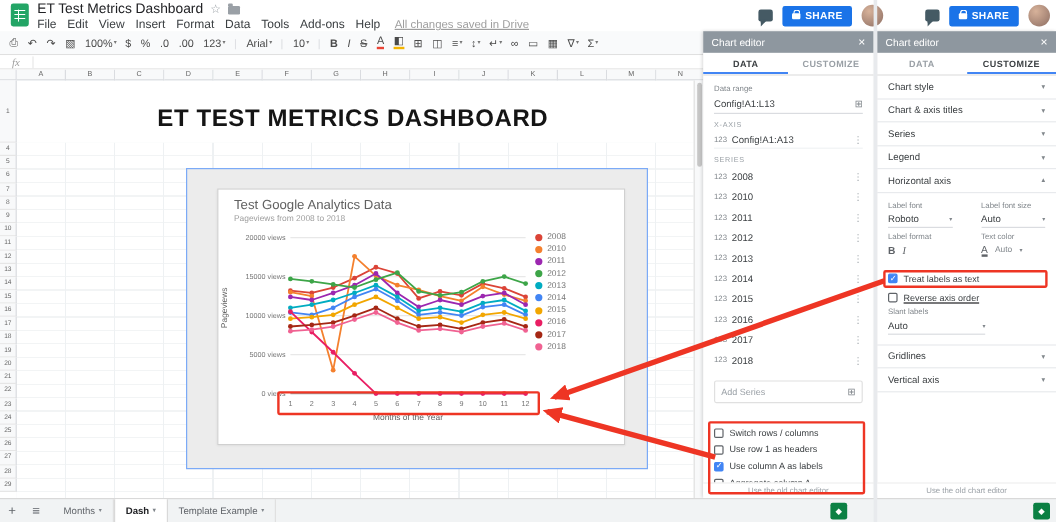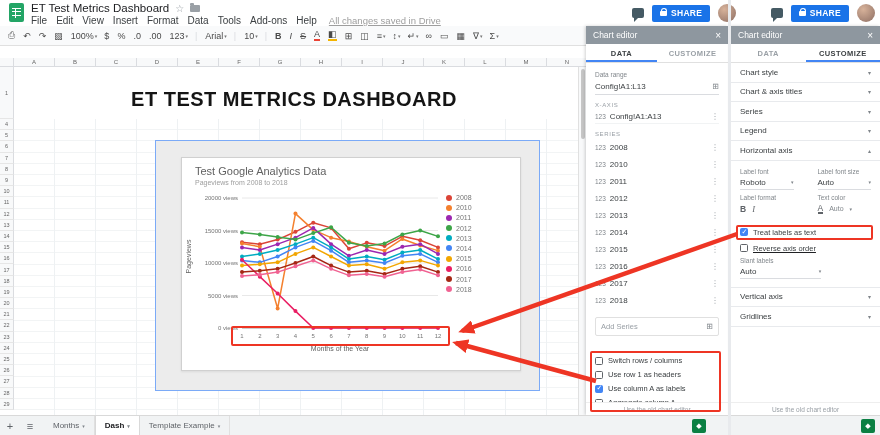--- a/index.html
+++ b/index.html
@@ -336,20 +336,24 @@
       <span class="tb-item" data-name="filter-button">
       <span class="tb-g" data-name="toolbar-icon-glyph">∇</span>
       <span class="tb-dd" data-name="dropdown-arrow-icon">▾</span>
     </span>
       <span class="tb-item" data-name="functions-button">
       <span class="tb-g" data-name="toolbar-icon-glyph">Σ</span>
       <span class="tb-dd" data-name="dropdown-arrow-icon">▾</span>
     </span>
     </div>
 
+  <div id="formula-bar" data-name="formula-bar">
+    <span class="fx" data-name="fx-icon">fx</span>
+    <span class="fx-div" data-name="formula-bar-divider"></span>
+  </div>
 
   <div id="grid" data-name="spreadsheet-grid">
     <div id="grid-lines" data-name="grid-lines"></div>
     <div id="corner" data-name="select-all-corner"></div>
     <div id="col-headers" data-name="column-headers">
         <div class="col-h" data-name="column-header">A</div>
         <div class="col-h" data-name="column-header">B</div>
         <div class="col-h" data-name="column-header">C</div>
         <div class="col-h" data-name="column-header">D</div>
         <div class="col-h" data-name="column-header">E</div>
@@ -784,26 +788,26 @@
       </div>
       <div class="slant-box">
         <div class="hx-label" data-name="slant-labels-label">Slant labels</div>
         <div class="hx-value" data-name="slant-labels-select">
           <span data-name="slant-labels-value">Auto</span>
           <span class="dd-arrow" data-name="chevron-down-icon">▾</span>
         </div>
       </div>
     </div>
     <div data-name="customize-sections-bottom">
+        <div class="section-row" data-name="section-gridlines">
+        <span data-name="section-label">Gridlines</span>
+        <span class="chev" data-name="chevron-down-icon">▾</span>
+      </div>
         <div class="section-row" data-name="section-vertical-axis">
         <span data-name="section-label">Vertical axis</span>
-        <span class="chev" data-name="chevron-down-icon">▾</span>
-      </div>
-        <div class="section-row" data-name="section-gridlines">
-        <span data-name="section-label">Gridlines</span>
         <span class="chev" data-name="chevron-down-icon">▾</span>
       </div>
       </div>
     <div class="panel-footer" data-name="old-chart-editor-link">Use the old chart editor</div>
   </div>
 
   <div id="bottombar" data-name="sheet-tab-bar">
     <span class="bb-btn" data-name="add-sheet-button">+</span>
     <span class="bb-btn" data-name="all-sheets-button">≡</span>
     <div id="sheet-tabs" data-name="sheet-tabs">

